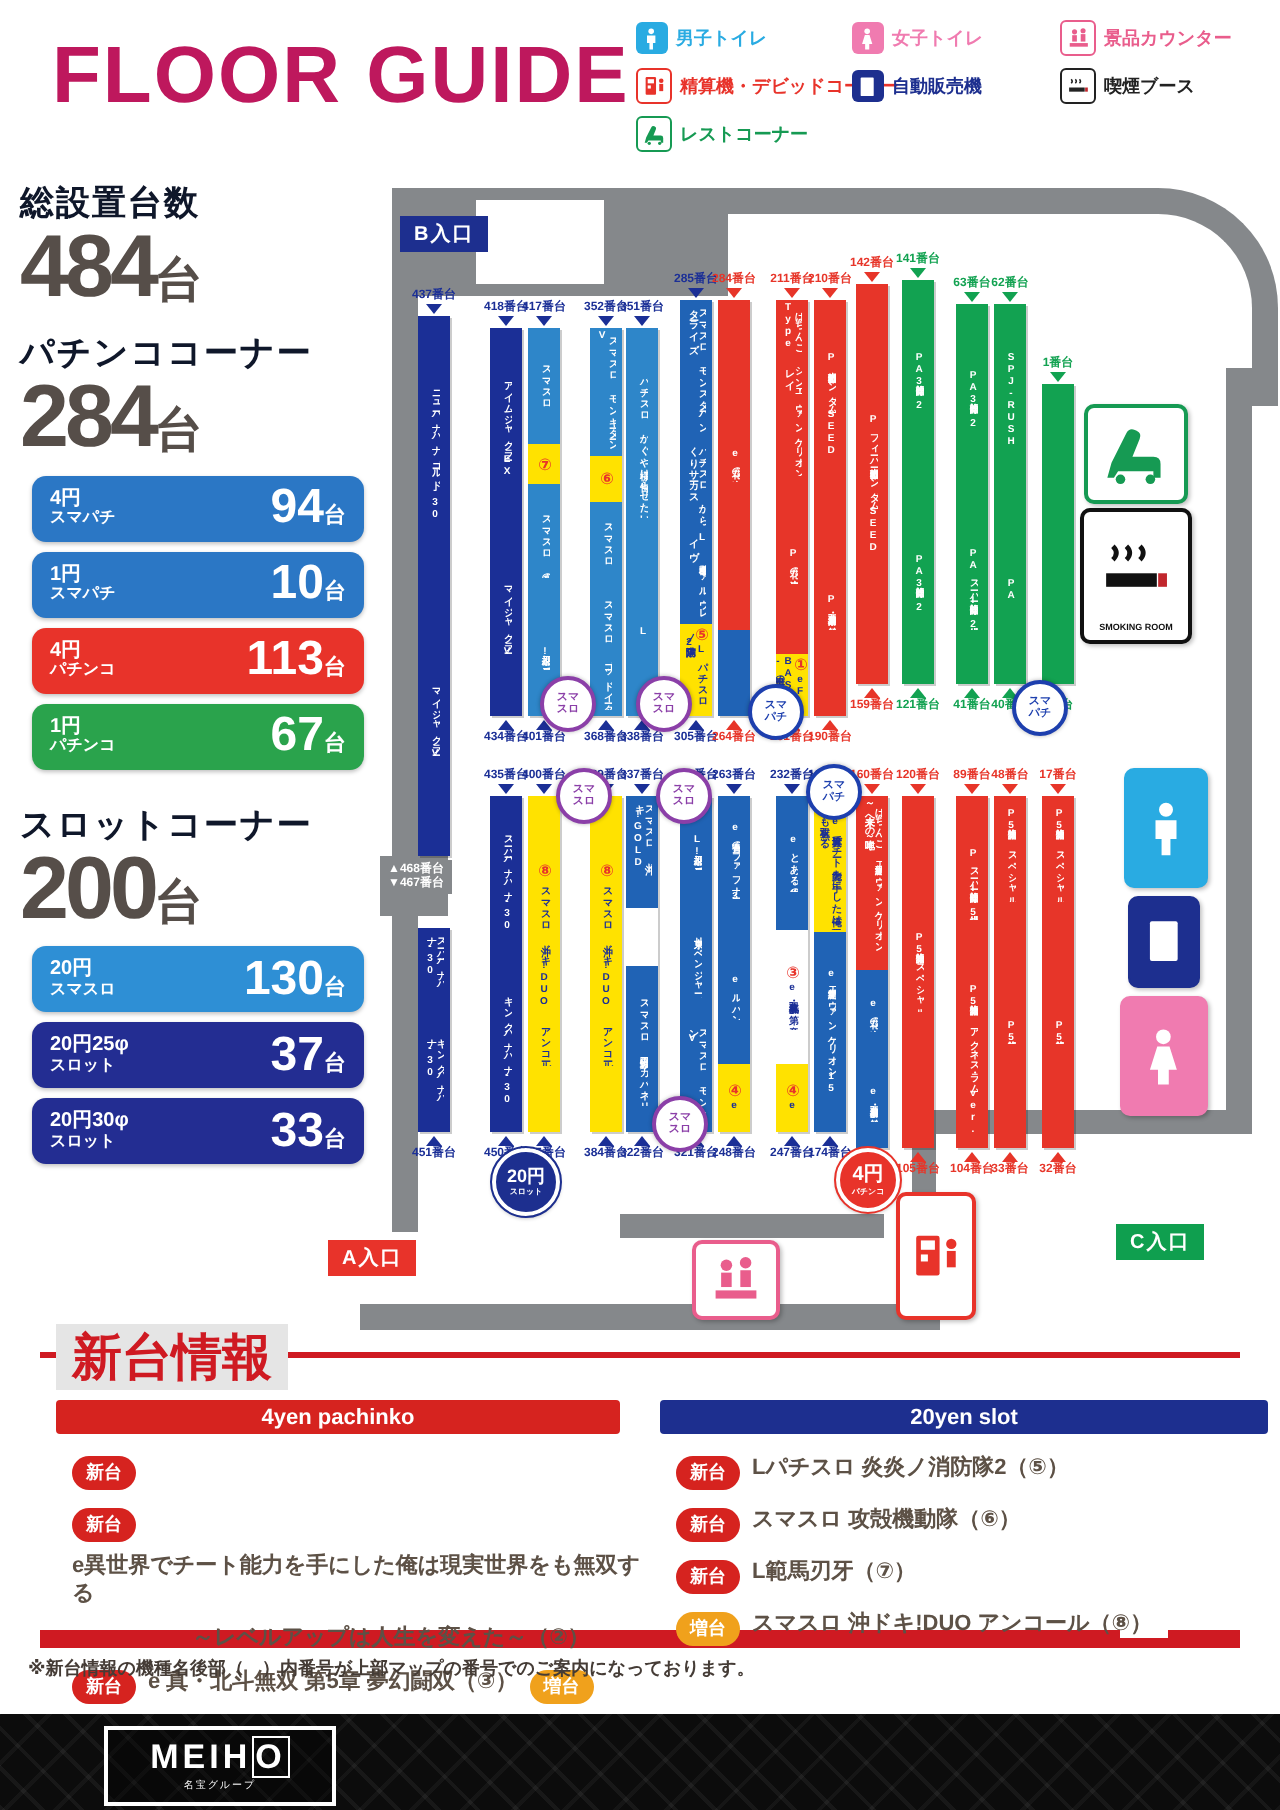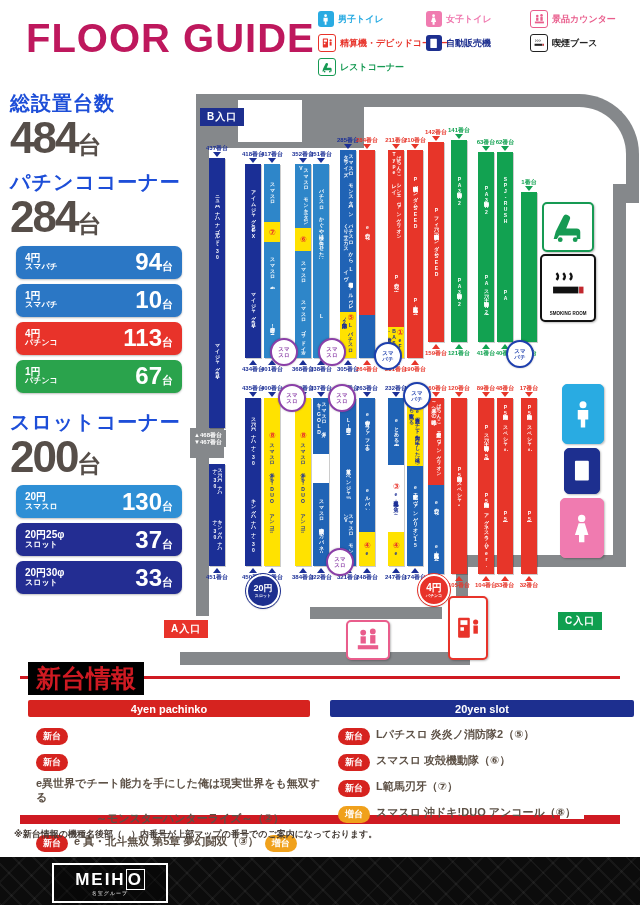--- a/index.html
+++ b/index.html
@@ -7,21 +7,21 @@
        font-family:"Liberation Sans","DejaVu Sans",sans-serif;-webkit-font-smoothing:antialiased;}
   .abs{position:absolute;}
   
   #title{left:26px;top:16px;font-size:40px;font-weight:900;color:#be185d;letter-spacing:1px;}
   #legend{left:318px;top:10px;width:320px;display:grid;grid-template-columns:106px 102px 112px;row-gap:6px;column-gap:2px;}
   .lg-item{display:flex;align-items:center;gap:4px;}
   .lg-icon{width:16px;height:16px;border-radius:3px;flex:0 0 16px;display:flex;align-items:center;justify-content:center;}
   .lg-label{font-size:9px;font-weight:900;white-space:nowrap;}
   
   #stats{left:10px;top:90px;width:172px;}
-  .st-head{font-size:20px;font-weight:900;color:#1d4ed8;letter-spacing:1px;}
+  .st-head{font-size:17px;font-weight:900;color:#0f172a;letter-spacing:1px;}
   .st-big{font-weight:900;color:#564e49;line-height:.95;}
   .st-big .n{font-size:44px;letter-spacing:-2px;}
   .st-big .u{font-size:24px;}
   .st-row{height:33px;border-radius:7px;margin:0 0 5px 6px;display:flex;align-items:center;color:#fff;box-shadow:0 1px 2px rgba(0,0,0,.25);}
   .st-row .lbl{width:64px;padding-left:9px;line-height:1.05;}
   .st-row .l1{font-size:10px;font-weight:900;}
   .st-row .l2{font-size:8px;font-weight:900;}
   .st-row .val{flex:1;text-align:right;padding-right:9px;font-weight:900;}
   .st-row .val .n{font-size:24px;}
   .st-row .val .u{font-size:11px;}
@@ -36,21 +36,21 @@
   .tri{width:0;height:0;border-left:4px solid transparent;border-right:4px solid transparent;margin:1px auto 0;}
   .tri.down{border-top:5px solid currentColor;}
   .tri.up{border-bottom:5px solid currentColor;margin:0 auto 1px;}
   .entr{position:absolute;color:#fff;font-size:10px;font-weight:900;padding:2px 7px;letter-spacing:1px;white-space:nowrap;}
   .smartbadge{position:absolute;width:24px;height:24px;border-radius:50%;background:#fff;display:flex;align-items:center;justify-content:center;text-align:center;font-size:5.5px;font-weight:900;line-height:1.15;box-shadow:0 0 2px rgba(0,0,0,.3);}
   .yencirc{position:absolute;border-radius:50%;color:#fff;display:flex;flex-direction:column;align-items:center;justify-content:center;font-weight:900;box-shadow:0 1px 2px rgba(0,0,0,.3);}
   .mapicon{position:absolute;border-radius:5px;display:flex;flex-direction:column;align-items:center;justify-content:center;box-shadow:1px 1px 2px rgba(0,0,0,.25);}
   .midlab{position:absolute;background:#85888b;color:#fff;font-size:6px;font-weight:900;text-align:center;padding:2px 1px;line-height:1.1;}
   
   #newinfo{left:0;top:660px;width:640px;height:190px;}
-  #ni-title{left:28px;top:2px;font-size:25px;font-weight:900;color:#cf1a22;background:#000000;padding:0 8px;z-index:2;}
+  #ni-title{left:28px;top:2px;font-size:25px;font-weight:900;color:#cf1a22;background:#e5e5e5;padding:0 8px;z-index:2;}
   .ni-line{position:absolute;background:#cf1a22;}
   .ni-header{position:absolute;height:17px;color:#fff;font-size:11px;font-weight:900;display:flex;align-items:center;justify-content:center;border-radius:2px;}
   .ni-col{position:absolute;display:flex;flex-direction:column;gap:9px;}
   .ni-row{display:flex;align-items:flex-start;gap:6px;flex-wrap:wrap;}
   .ni-badge{color:#fff;font-size:9px;font-weight:900;padding:2px 7px;border-radius:9px;white-space:nowrap;}
   .ni-text{font-size:11px;font-weight:900;color:#5d5146;line-height:1.25;}
   .ni-cont{font-size:11px;font-weight:900;color:#5d5146;margin-left:60px;}
   #ni-note{left:14px;top:168px;font-size:9px;font-weight:700;color:#453c36;}
   
   #footer{left:0;top:857px;width:640px;height:48px;background:#0c0c0c;
@@ -599,21 +599,21 @@
   <div class="abs" style="left:560px;top:155px;width:24px;height:4px;background:#fff"></div>
   <div id="ni-cols">
       <div class="ni-header" style="left: 28px; top: 40px; width: 282px; background: rgb(214, 35, 31);">4yen pachinko</div>
       <div class="ni-col" style="left: 36px; top: 68px; width: 292px;">
         <div class="ni-row">
           <span class="ni-badge" style="background:#d6231f">新台</span>
         </div>
         <div class="ni-row">
           <span class="ni-badge" style="background:#d6231f">新台</span>
           <span class="ni-text">e異世界でチート能力を手にした俺は現実世界をも無双する</span>
-          <span class="ni-cont">～モンスターハンターライズ～（②）</span>
+          <span class="ni-cont">～レベルアップは人生を変えた～（②）</span>
         </div>
         <div class="ni-row">
           <span class="ni-badge" style="background:#d6231f">新台</span>
           <span class="ni-text">e 真・北斗無双 第5章 夢幻闘双（③）</span>
           <span class="ni-badge" style="background:#f0a11c">増台</span>
           <span class="ni-text">e 東京喰種（④）</span>
         </div>
       </div>
       <div class="ni-header" style="left: 330px; top: 40px; width: 304px; background: rgb(29, 47, 143);">20yen slot</div>
       <div class="ni-col" style="left: 338px; top: 68px; width: 292px;">

